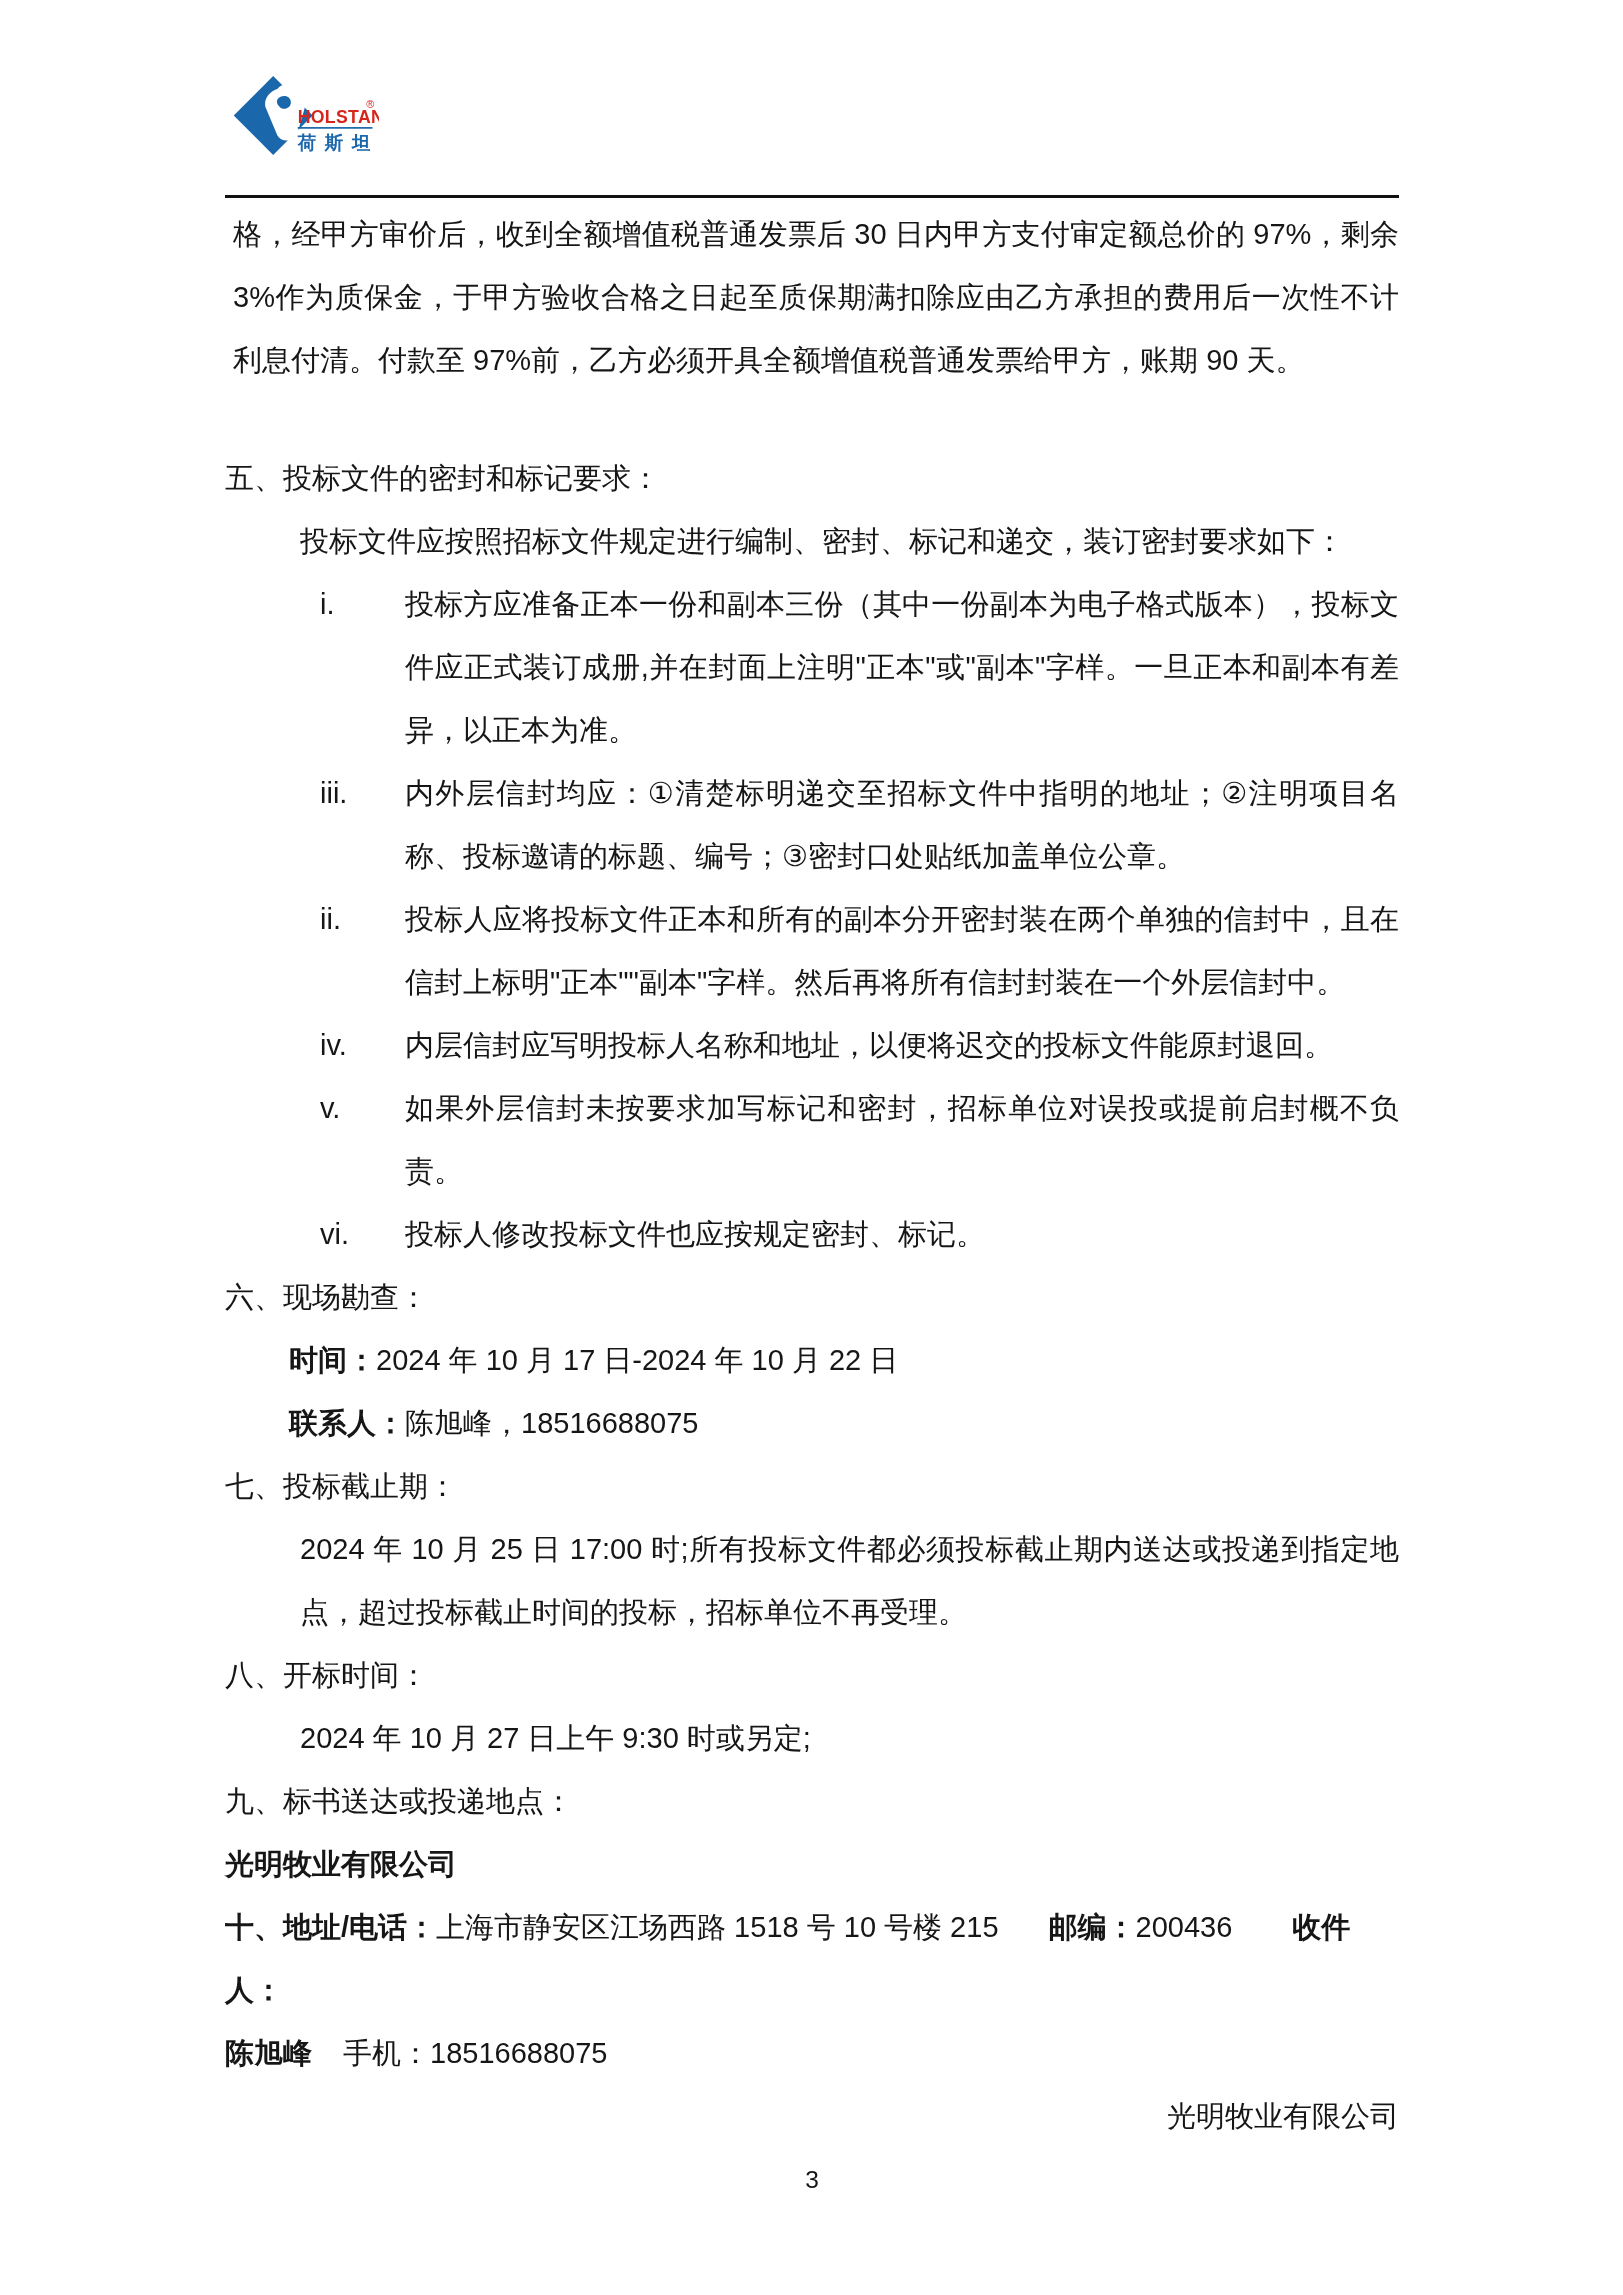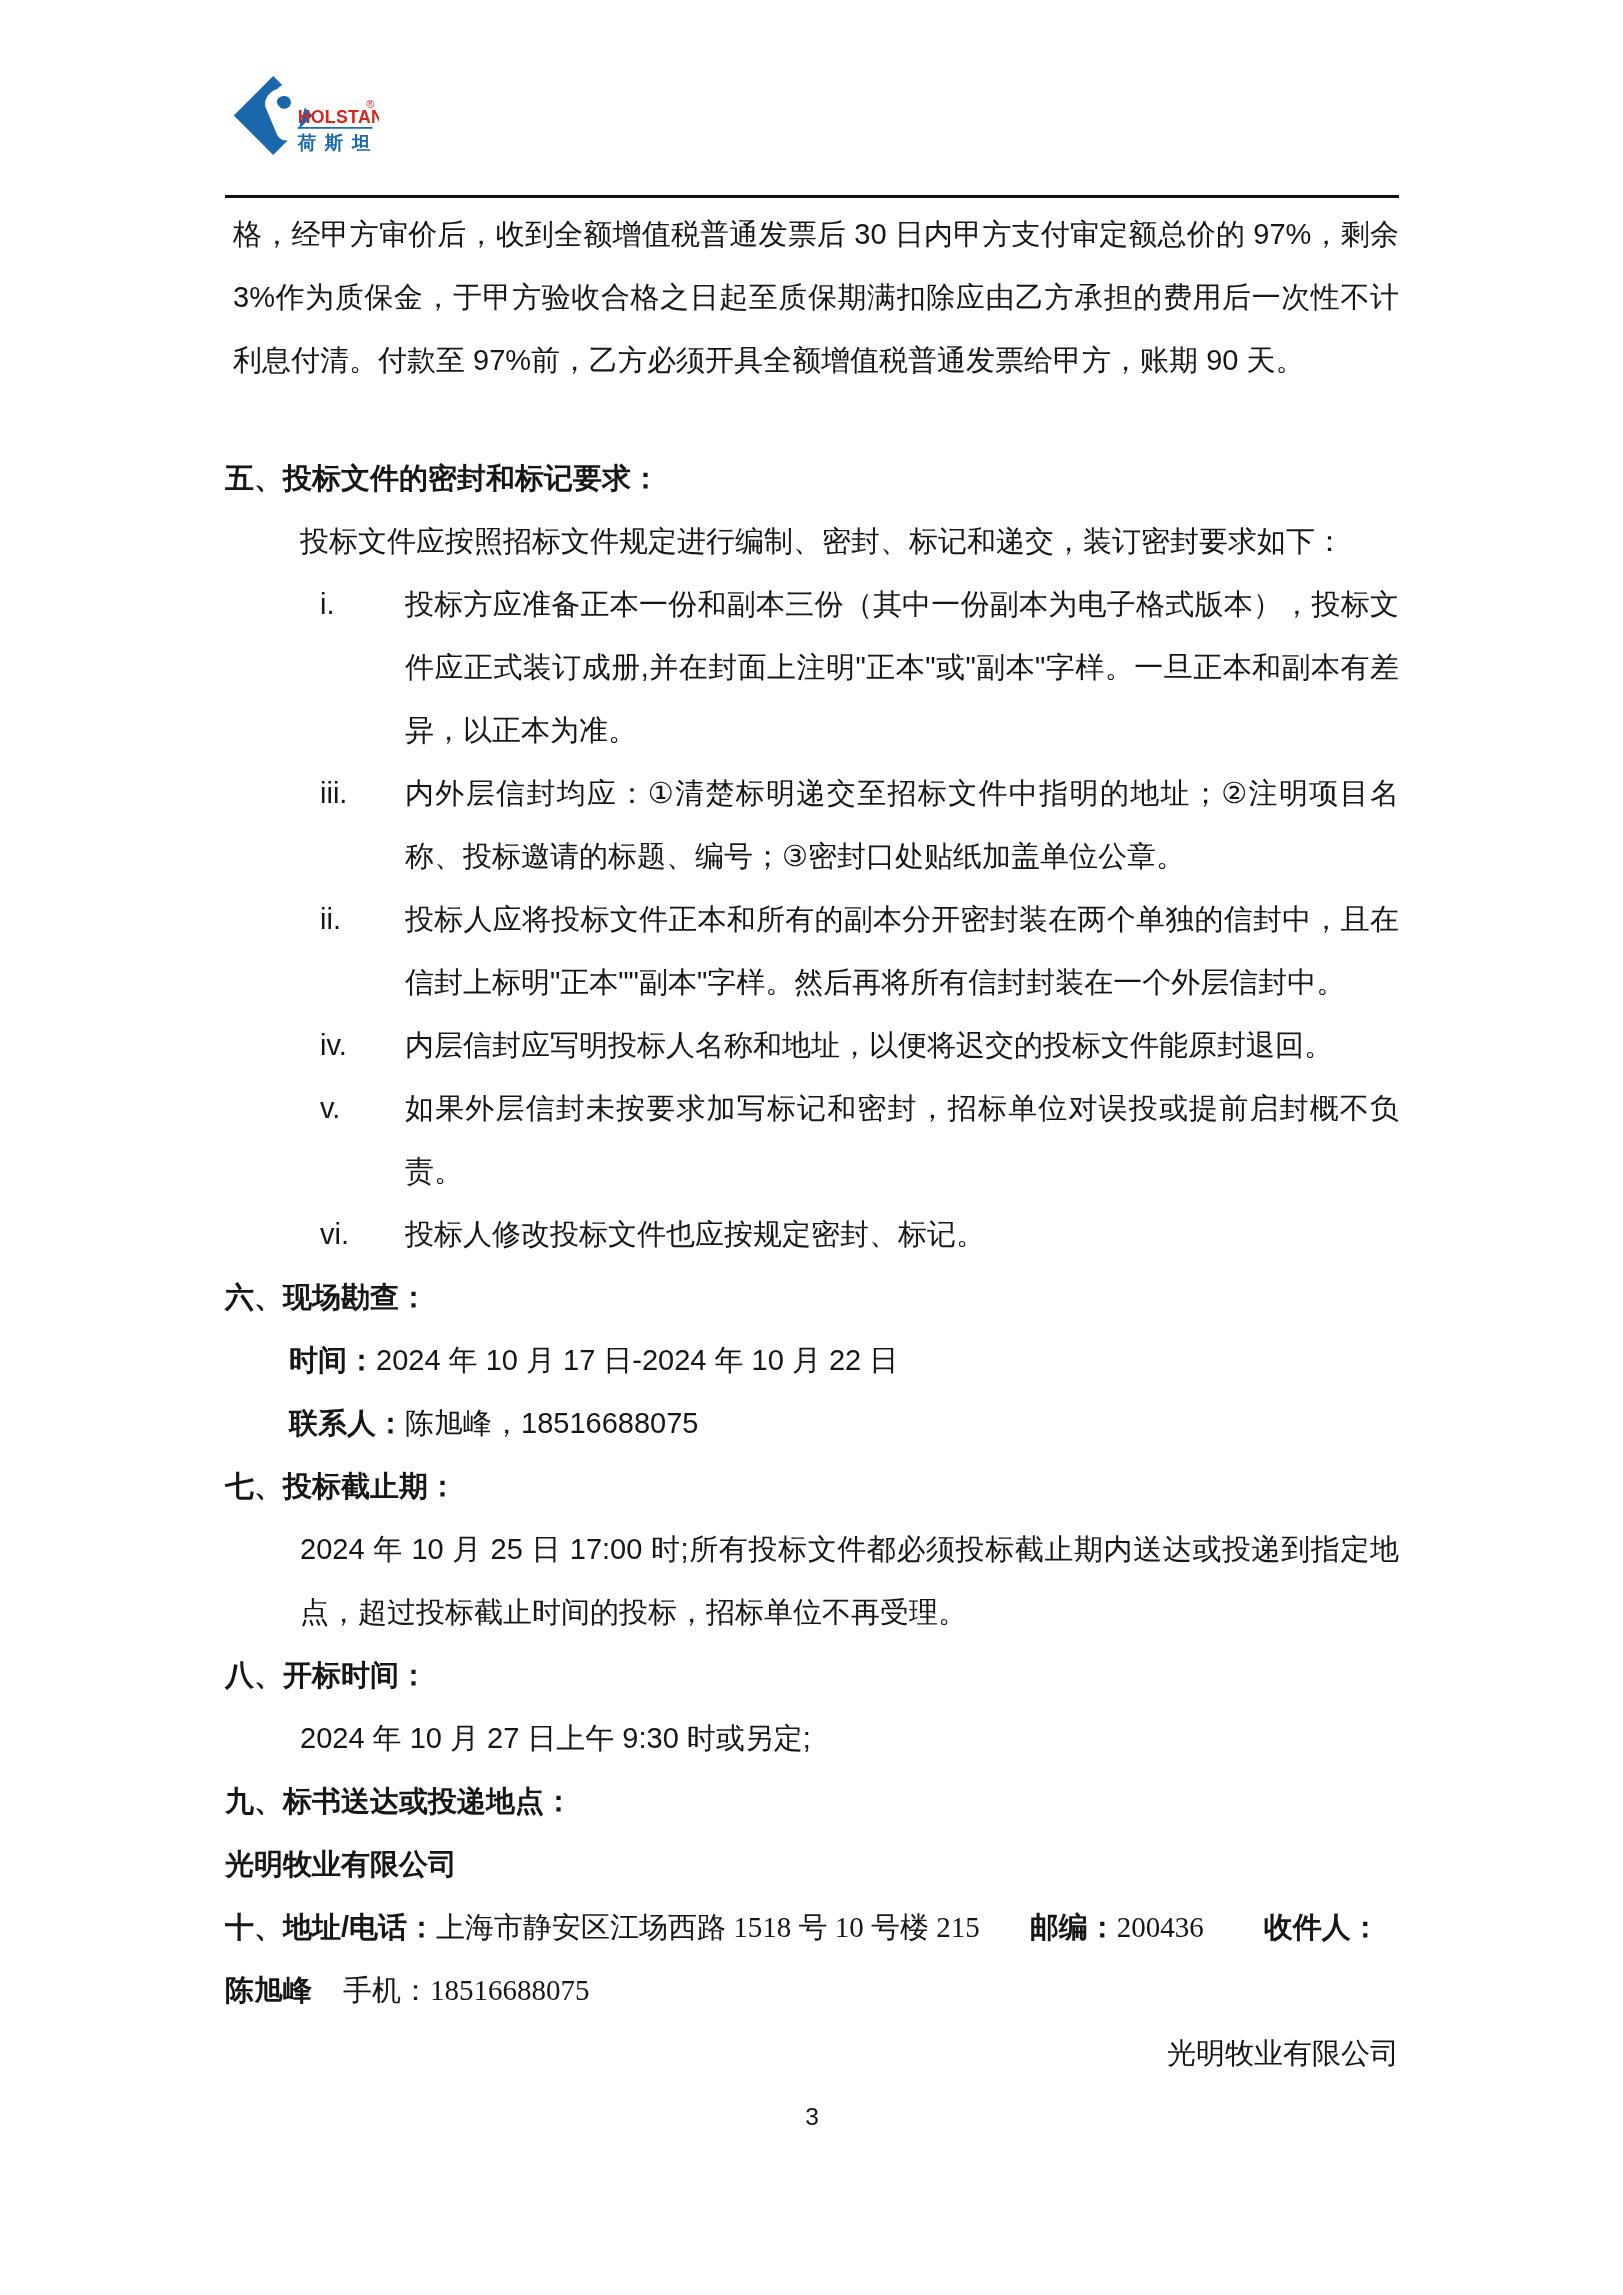--- a/index.html
+++ b/index.html
@@ -33,40 +33,40 @@
     font-size: 29px;
     line-height: 63px;
   }
   p, .para, .heading, .row, .item { margin: 0; }
   .para {
     margin-left: 75px;
     text-align: justify;
     text-justify: inter-ideograph;
   }
   .first-para { margin-top: 5.5px; margin-left: 8px; }
-  .heading { font-weight: 700; }
+  .heading { font-weight: 400; }
   .heading-5 { margin-top: 55px; }
   .item { display: flex; }
   .item-marker {
     flex: none;
     margin-left: 95px;
     width: 85px;
   }
   .item-text {
     flex: 1 1 auto;
     text-align: justify;
     text-justify: inter-ideograph;
   }
   .survey-row { margin-left: 64px; }
   .label-bold { font-weight: 700; }
   .company-line { font-weight: 700; }
   .addr-line .seg-gap-a { display: inline-block; width: 50px; }
   .addr-line .seg-gap-b { display: inline-block; width: 60px; }
   .addr-line2 .seg-gap-c { display: inline-block; width: 31px; }
-  .serif { font-family: Liberation Serif, serif; }
+  .serif { font-family: Liberation Sans, sans-serif; }
   .footer-right { text-align: right; }
   .page-number {
     text-align: center;
     font-size: 24.5px;
     line-height: 63px;
     margin-top: 0;
   }
 </style>
 </head>
 <body>

